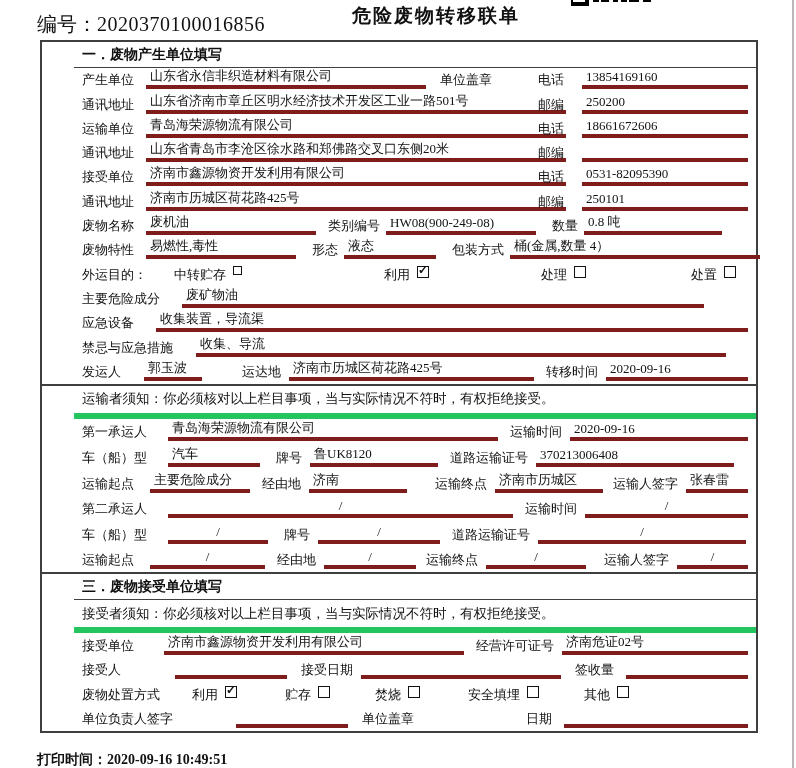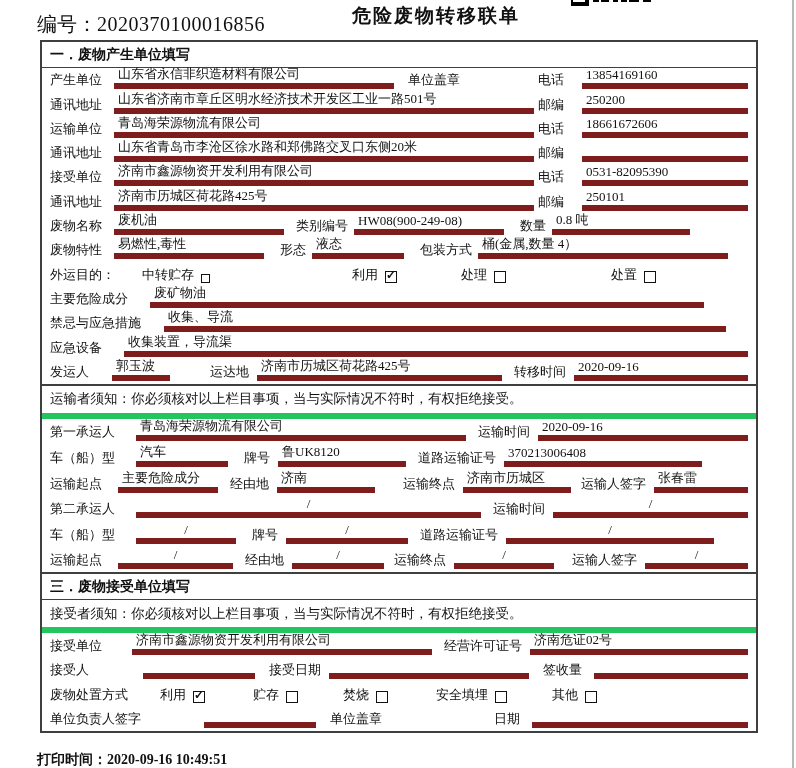--- a/index.html
+++ b/index.html
@@ -15,58 +15,58 @@
   
   .hdr{position:absolute;left:0;top:0;width:796px;height:40px;}
   .serial{position:absolute;left:37px;top:11px;font-size:20px;white-space:nowrap;}
   .serial .num{font-family:"Liberation Serif","DejaVu Serif",serif;letter-spacing:.5px;}
   .doc-title{position:absolute;left:50%;top:3px;transform:translateX(-50%);margin-left:38px;
     font-size:19px;font-weight:bold;letter-spacing:2px;white-space:nowrap;}
   .qr-frag{position:absolute;left:571px;top:0;width:80px;height:10px;overflow:hidden;}
 
   
   .tbl{position:absolute;left:40px;top:40px;width:714px;border:2px solid #3f3f3f;background:#fff;}
-  .sec{box-sizing:border-box;}
+  .sec{box-sizing:border-box;padding-left:32px;}
   .sec2,.sec3{border-top:2px solid #3f3f3f;}
   .sec-h{height:25px;display:flex;align-items:center;padding-left:8px;
     font-weight:bold;font-size:14px;border-bottom:1px solid #3f3f3f;
     font-family:"Liberation Sans","DejaVu Sans",sans-serif;}
   .notice-row{height:27px;display:flex;align-items:center;padding-left:8px;
     border-bottom:6px solid #22c55e;font-size:13.5px;white-space:nowrap;}
 
   .row{display:flex;align-items:flex-end;padding:0 8px 3px 8px;box-sizing:border-box;white-space:nowrap;}
   .sec1 .row{height:24.3px;}
   .sec2 .row{height:25.6px;}
   .sec3 .row{height:24.5px;}
 
   .lbl{flex:none;white-space:nowrap;}
-  .val{flex:none;border-bottom:6px solid #7f1d1d;padding:0 4px;min-height:15px;
+  .val{flex:none;border-bottom:4px solid #7f1d1d;padding:0 4px;min-height:15px;
        white-space:nowrap;overflow:hidden;box-sizing:border-box;}
   .val.grow{flex:1;}
   .val.slash{text-align:center;}
   .lt{display:flex;flex:1;align-items:flex-end;min-width:0;}
   .rt{display:flex;flex:none;width:210px;align-items:flex-end;}
 
   
-  .opt{display:inline-flex;align-items:flex-end;flex:none;}
+  .opt{display:inline-flex;align-items:flex-start;flex:none;}
   .opt .olbl{margin-right:7px;}
   .cbx{display:inline-block;width:12px;height:12px;border:1.5px solid #111;
        position:relative;box-sizing:border-box;background:#fff;flex:none;margin-bottom:1px;}
   .cbx.sm{width:9px;height:9px;border-width:1.2px;}
   .cbx.checked::after{content:"\2713";position:absolute;left:0;top:-4px;width:100%;
        font-size:12px;font-weight:bold;text-align:center;line-height:14px;}
 
   
   .print-line{position:absolute;left:37px;top:751px;font-size:14px;white-space:nowrap;font-weight:bold;}
 
   
   .ml6{margin-left:6px}.ml8{margin-left:8px}.ml10{margin-left:10px}.ml12{margin-left:12px}
   .ml14{margin-left:14px}.ml16{margin-left:16px}.ml18{margin-left:18px}.ml22{margin-left:22px}
   .ml28{margin-left:28px}.ml40{margin-left:40px}.ml45{margin-left:45px}.ml48{margin-left:48px}
-  .ml100{margin-left:64px}.ml105{margin-left:105px}.ml112{margin-left:112px}.ml142{margin-left:142px}
+  .ml100{margin-left:112px}.ml105{margin-left:105px}.ml112{margin-left:112px}.ml142{margin-left:142px}
   .mr22{margin-right:22px}.mr44{margin-right:44px}
   .w36{width:36px}.w48{width:48px}.w58{width:58px}.w60{width:60px}.w64{width:64px}
   .w78{width:78px}.w84{width:84px}.w92{width:92px}.w106{width:106px}
   .vw58{width:58px}.vw92{width:92px}.vw98{width:98px}.vw100{width:100px}.vw108{width:108px}
   .vw112{width:112px}.vw115{width:115px}.vw122{width:122px}.vw128{width:128px}.vw138{width:138px}
   .vw150{width:150px}.vw170{width:170px}.vw198{width:198px}.vw200{width:200px}.vw208{width:208px}
   .vw245{width:245px}.vw250{width:250px}.vw280{width:280px}.vw300{width:300px}.vw330{width:330px}
   .vw345{width:345px}.vw420{width:420px}
 </style>
 </head>
@@ -200,27 +200,27 @@
         <span class="cbx"></span>
       </span>
     </div>
 
     <div class="row">
       <span class="lbl w92">主要危险成分</span>
       <span class="val grow mr44 ml8">废矿物油</span>
     </div>
 
     <div class="row">
+      <span class="lbl w64">应急设备</span>
+      <span class="val grow ml10">收集装置，导流渠</span>
+    </div>
+
+    <div class="row">
       <span class="lbl w106">禁忌与应急措施</span>
       <span class="val grow mr22 ml8">收集、导流</span>
-    </div>
-
-    <div class="row">
-      <span class="lbl w64">应急设备</span>
-      <span class="val grow ml10">收集装置，导流渠</span>
     </div>
 
     <div class="row">
       <span class="lbl w48">发运人</span>
       <span class="val vw58 ml14">郭玉波</span>
       <span class="lbl ml40">运达地</span>
       <span class="val vw245 ml8">济南市历城区荷花路425号</span>
       <span class="lbl ml12">转移时间</span>
       <span class="val grow ml8">2020-09-16</span>
     </div>

